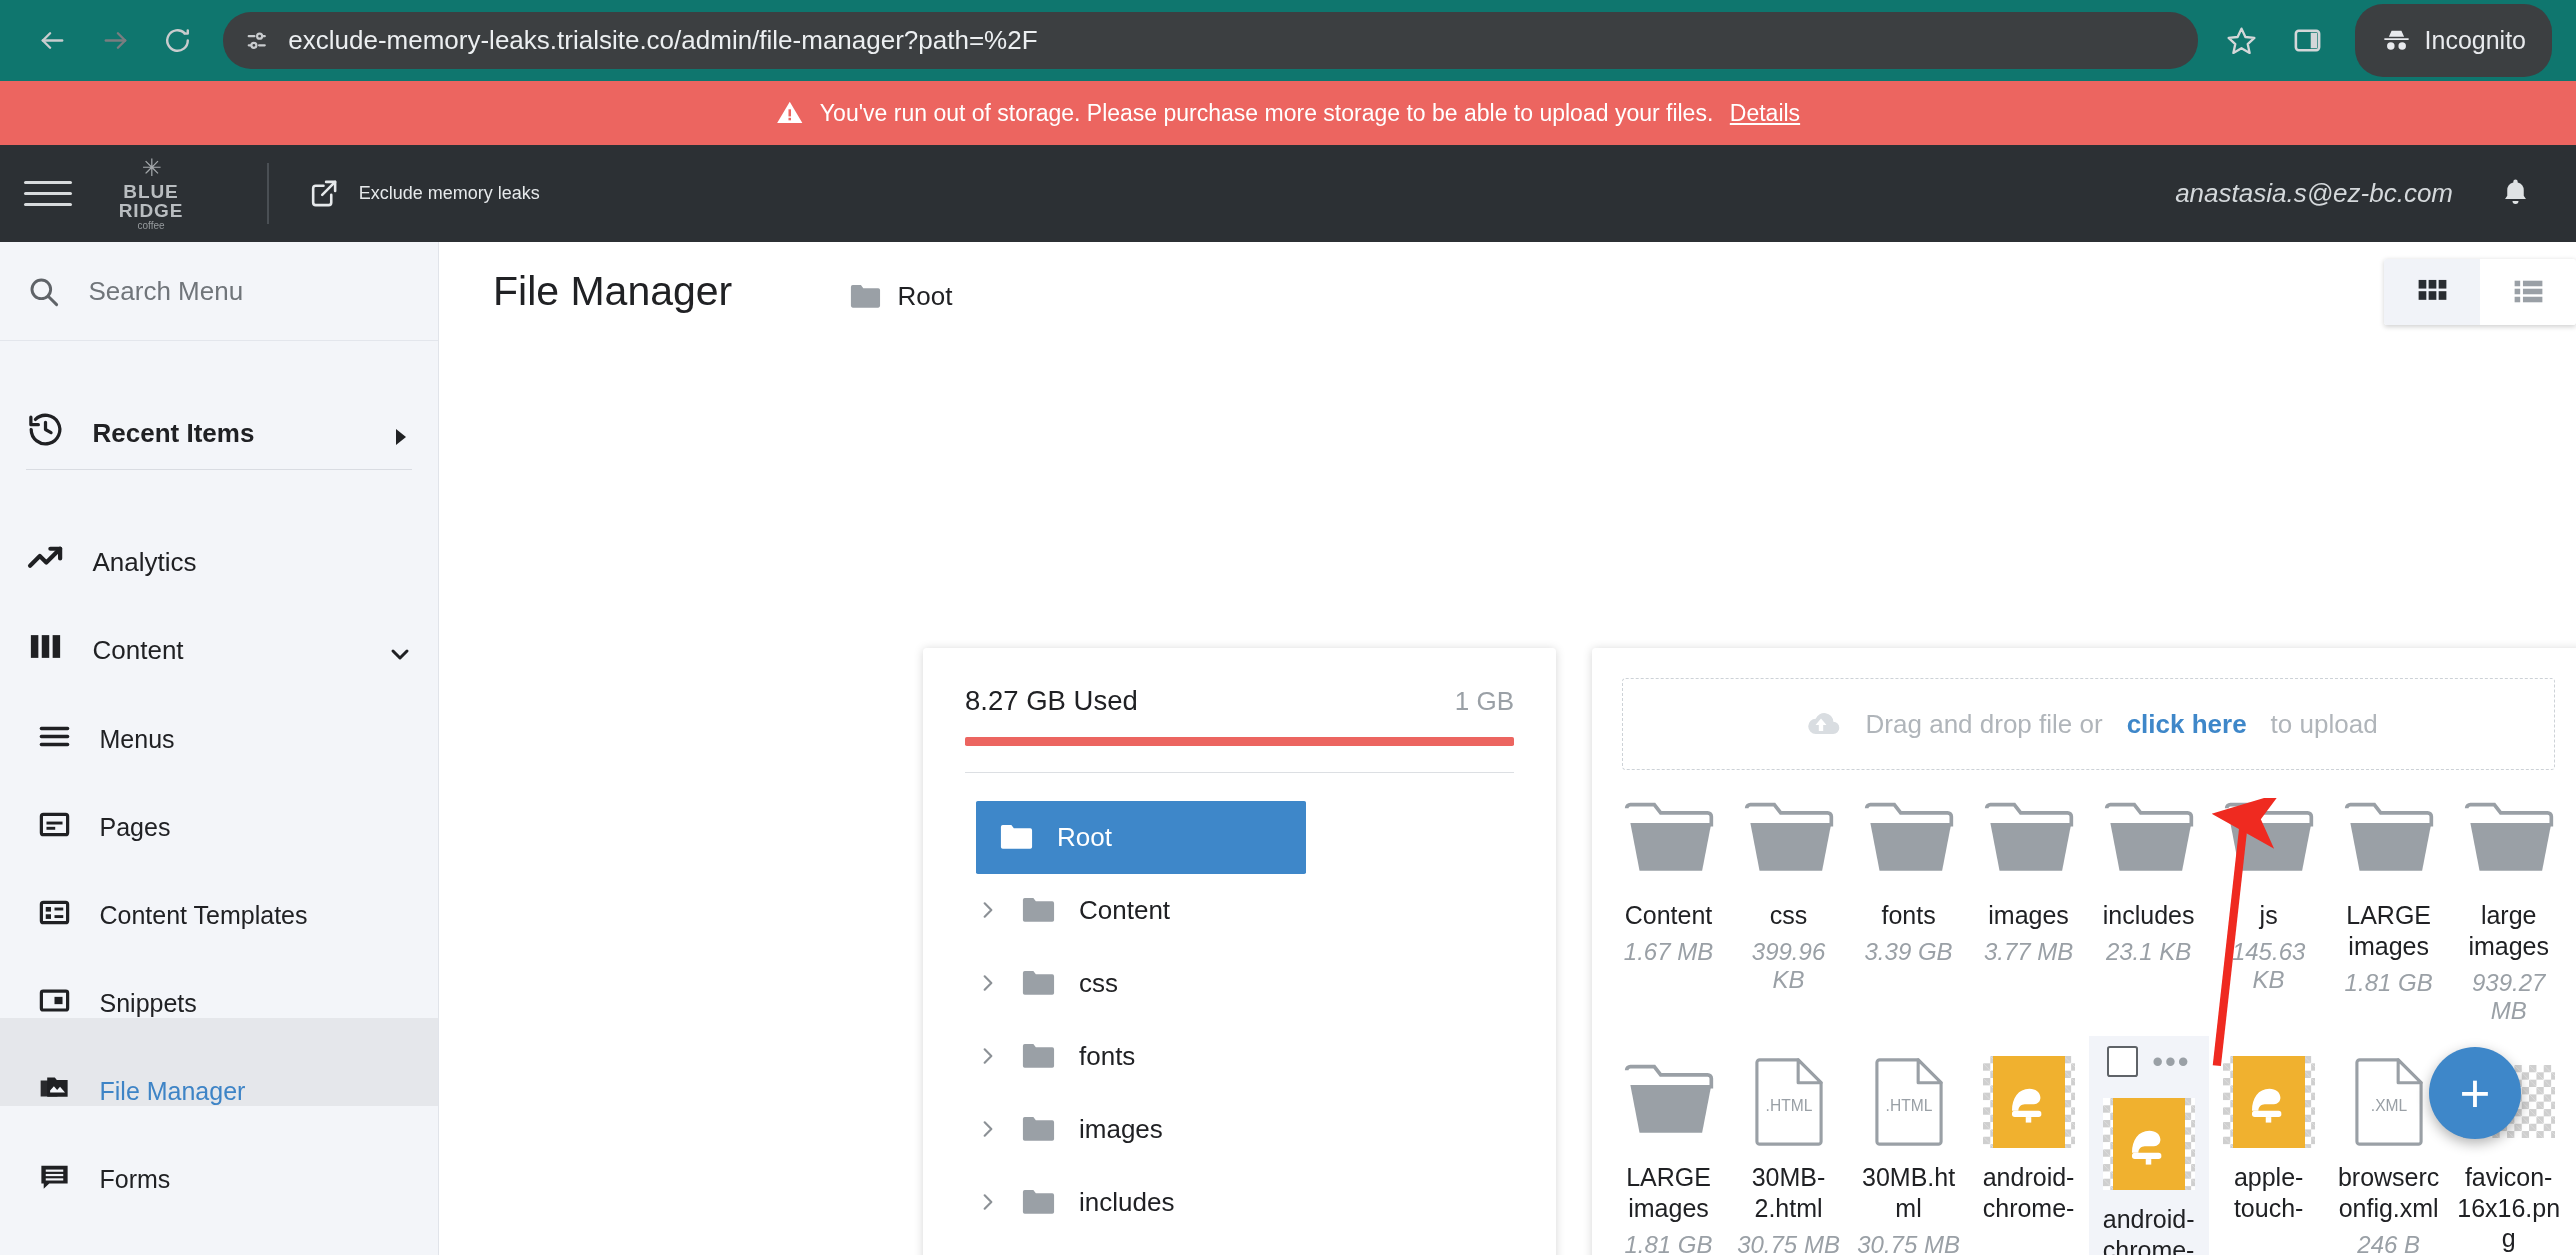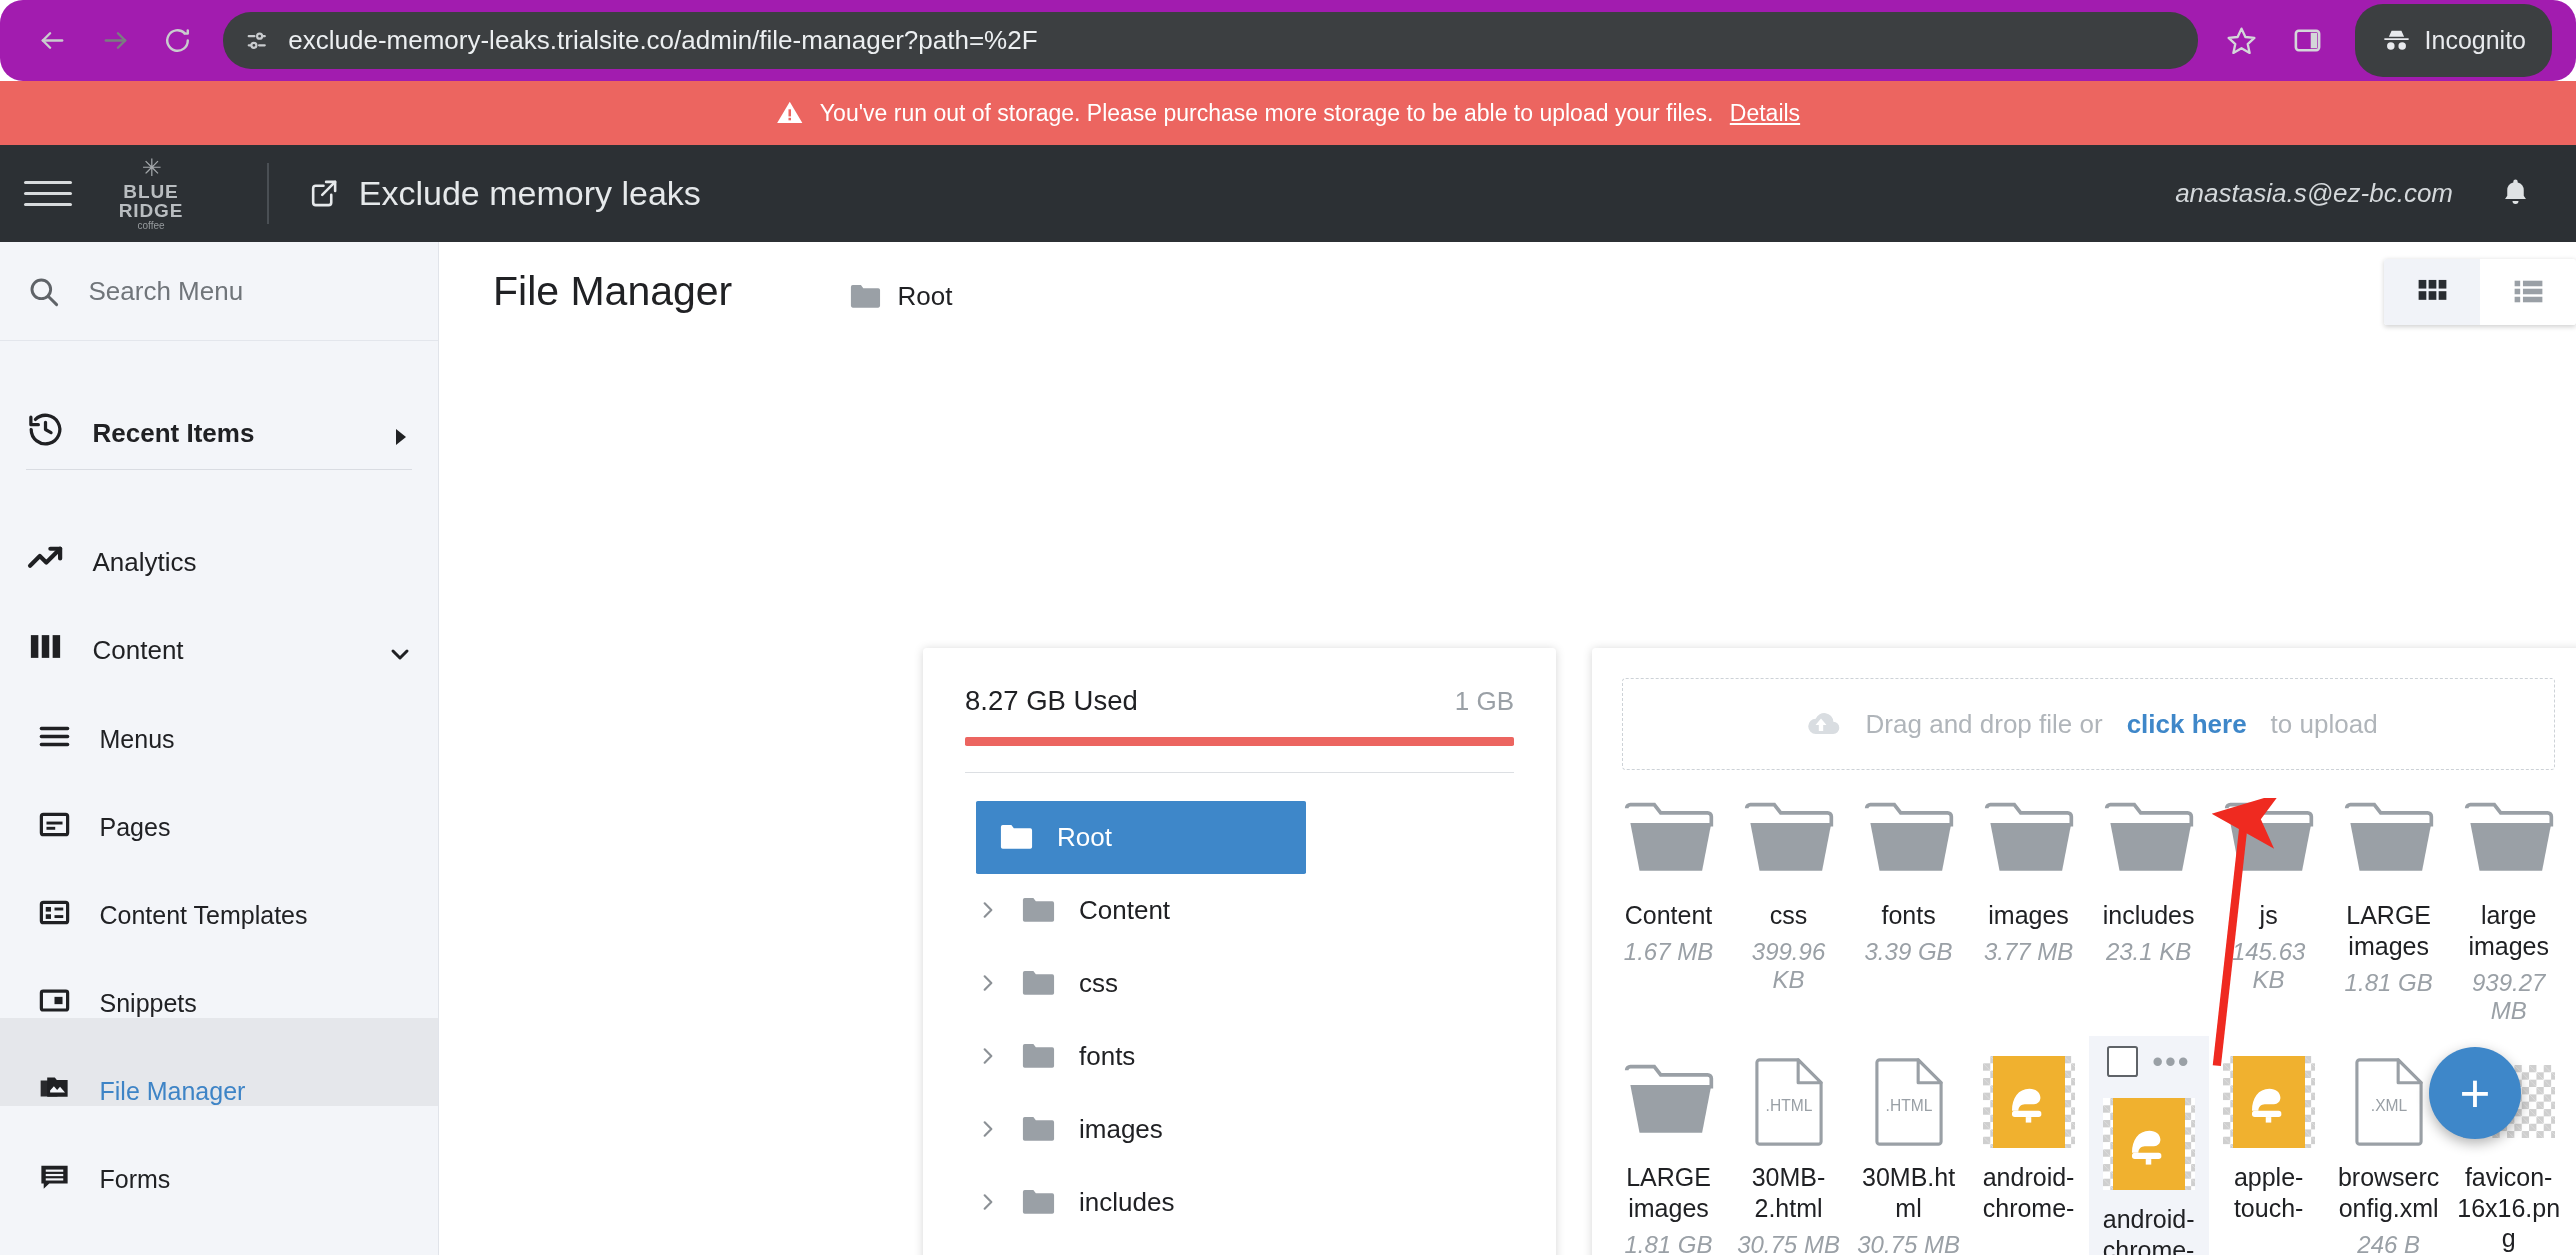--- a/index.html
+++ b/index.html
@@ -5,22 +5,22 @@
   * { box-sizing: border-box; margin: 0; padding: 0; }
   html, body {
     width: 2576px; height: 1256px;
     font-family: "Liberation Sans", sans-serif;
     background: #ffffff;
     overflow: hidden;
   }
 
   
   .browser-chrome {
-    height: 81px; background: #a21caf;
-    display: flex; align-items: center; padding: 8px 24px; gap: 5.5px; border-radius: 23px;
+    height: 81px; background: #0f766e;
+    display: flex; align-items: center; padding: 8px 24px; gap: 5.5px;
   }
   .nav-btn {
     width: 57px; height: 57px; border-radius: 50%;
     display: flex; align-items: center; justify-content: center;
     color: #c9ccce; flex: 0 0 auto;
   }
   .nav-btn.disabled { color: #7a7d80; }
   .nav-btn svg { width: 29px; height: 29px; }
   .omnibox {
     flex: 1 1 auto; height: 57px; background: #3c3f41; border-radius: 28px;
@@ -65,21 +65,21 @@
   .brand-logo {
     width: 88px; display: flex; flex-direction: column; align-items: center;
     color: #b9bdc0; line-height: 1;
   }
   .brand-logo .emblem { font-size: 24px; letter-spacing: -1.8px; margin-bottom: 1.8px; opacity: .85; }
   .brand-logo .bl-text {
     font-size: 19px; font-weight: bold; letter-spacing: 0.9px; text-align: center;
   }
   .brand-logo .bl-sub { font-size: 10px; opacity: .75; margin-top: 1.8px; }
   .header-divider { width: 1.8px; height: 61px; background: #4a4f54; margin: 0 39px 0 72px; }
-  .site-link { display: flex; align-items: center; gap: 20px; font-size: 34px; color: #e6e9eb; }
+  .site-link { display: flex; align-items: center; gap: 20px; font-size: 18px; color: #e6e9eb; }
   .site-link svg { width: 31px; height: 31px; }
   .header-right { margin-left: auto; display: flex; align-items: center; gap: 46px; }
   .header-email { font-size: 26px; color: #d4d8db; font-style: italic; }
   .bell svg { width: 33px; height: 37px; }
 
   
   .app-body { display: flex; height: calc(1256px - 81px - 64px - 97px); }
 
   
   .sidebar {

